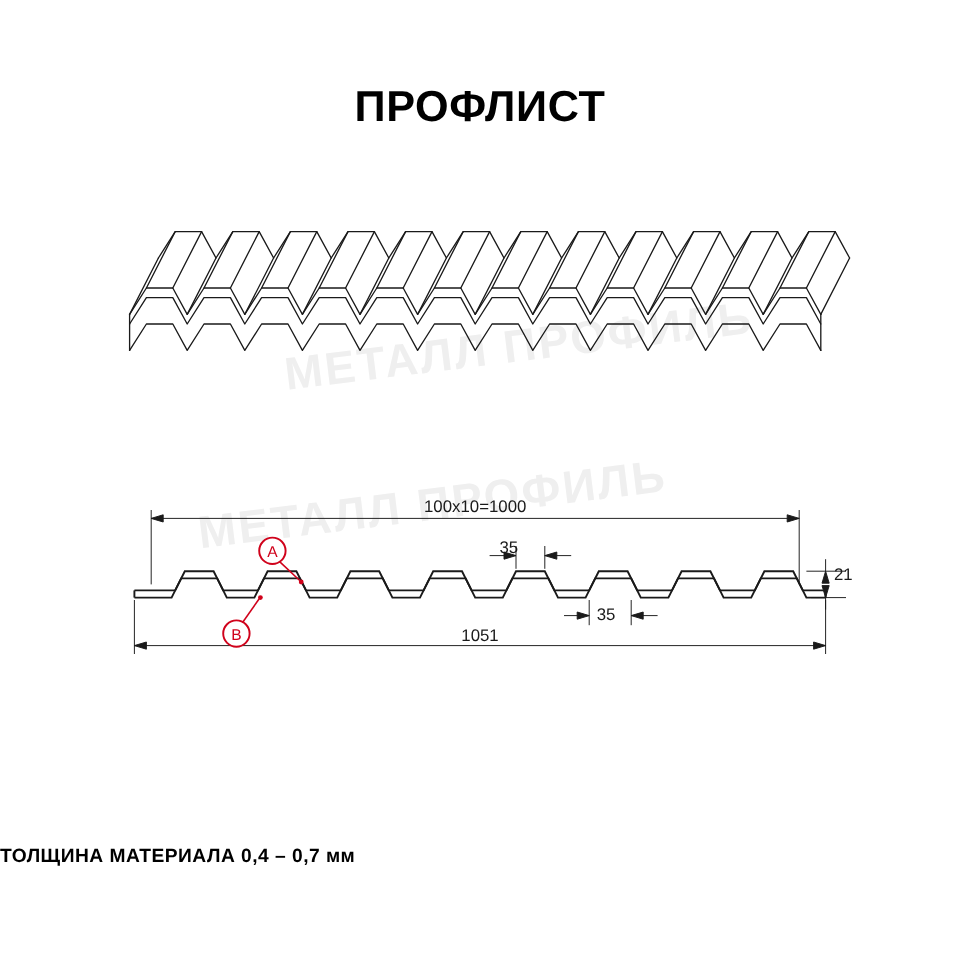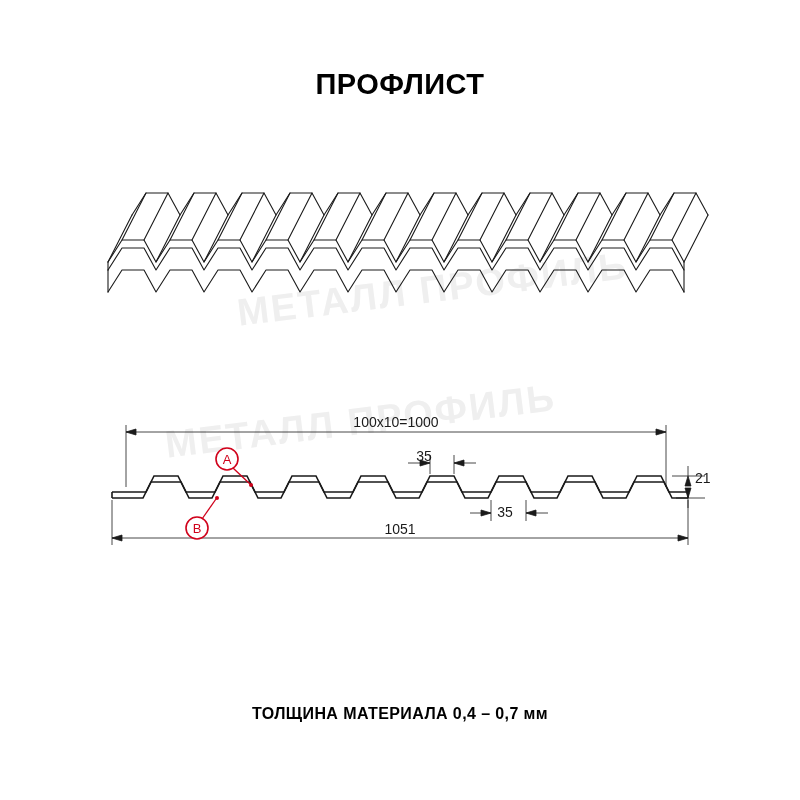--- a/index.html
+++ b/index.html
@@ -19,39 +19,39 @@
     position: relative;
     width: 800px;
     height: 800px;
   }
   .title {
     position: absolute;
     top: 68px;
     left: 0;
     width: 800px;
     text-align: center;
-    font-size: 29px;
+    font-size: 36px;
     font-weight: bold;
     letter-spacing: 0.5px;
   }
   .subtitle {
     position: absolute;
     top: 118px;
     left: 0;
     width: 800px;
     text-align: center;
     font-size: 17px;
     font-weight: bold;
   }
   .footer-note {
     position: absolute;
     top: 705px;
     left: 0;
     width: 800px;
-    text-align: center;
+    text-align: left;
     font-size: 16px;
     font-weight: bold;
     letter-spacing: 0.4px;
   }
   .svg-layer {
     position: absolute;
     top: 0;
     left: 0;
   }
   .wm {

